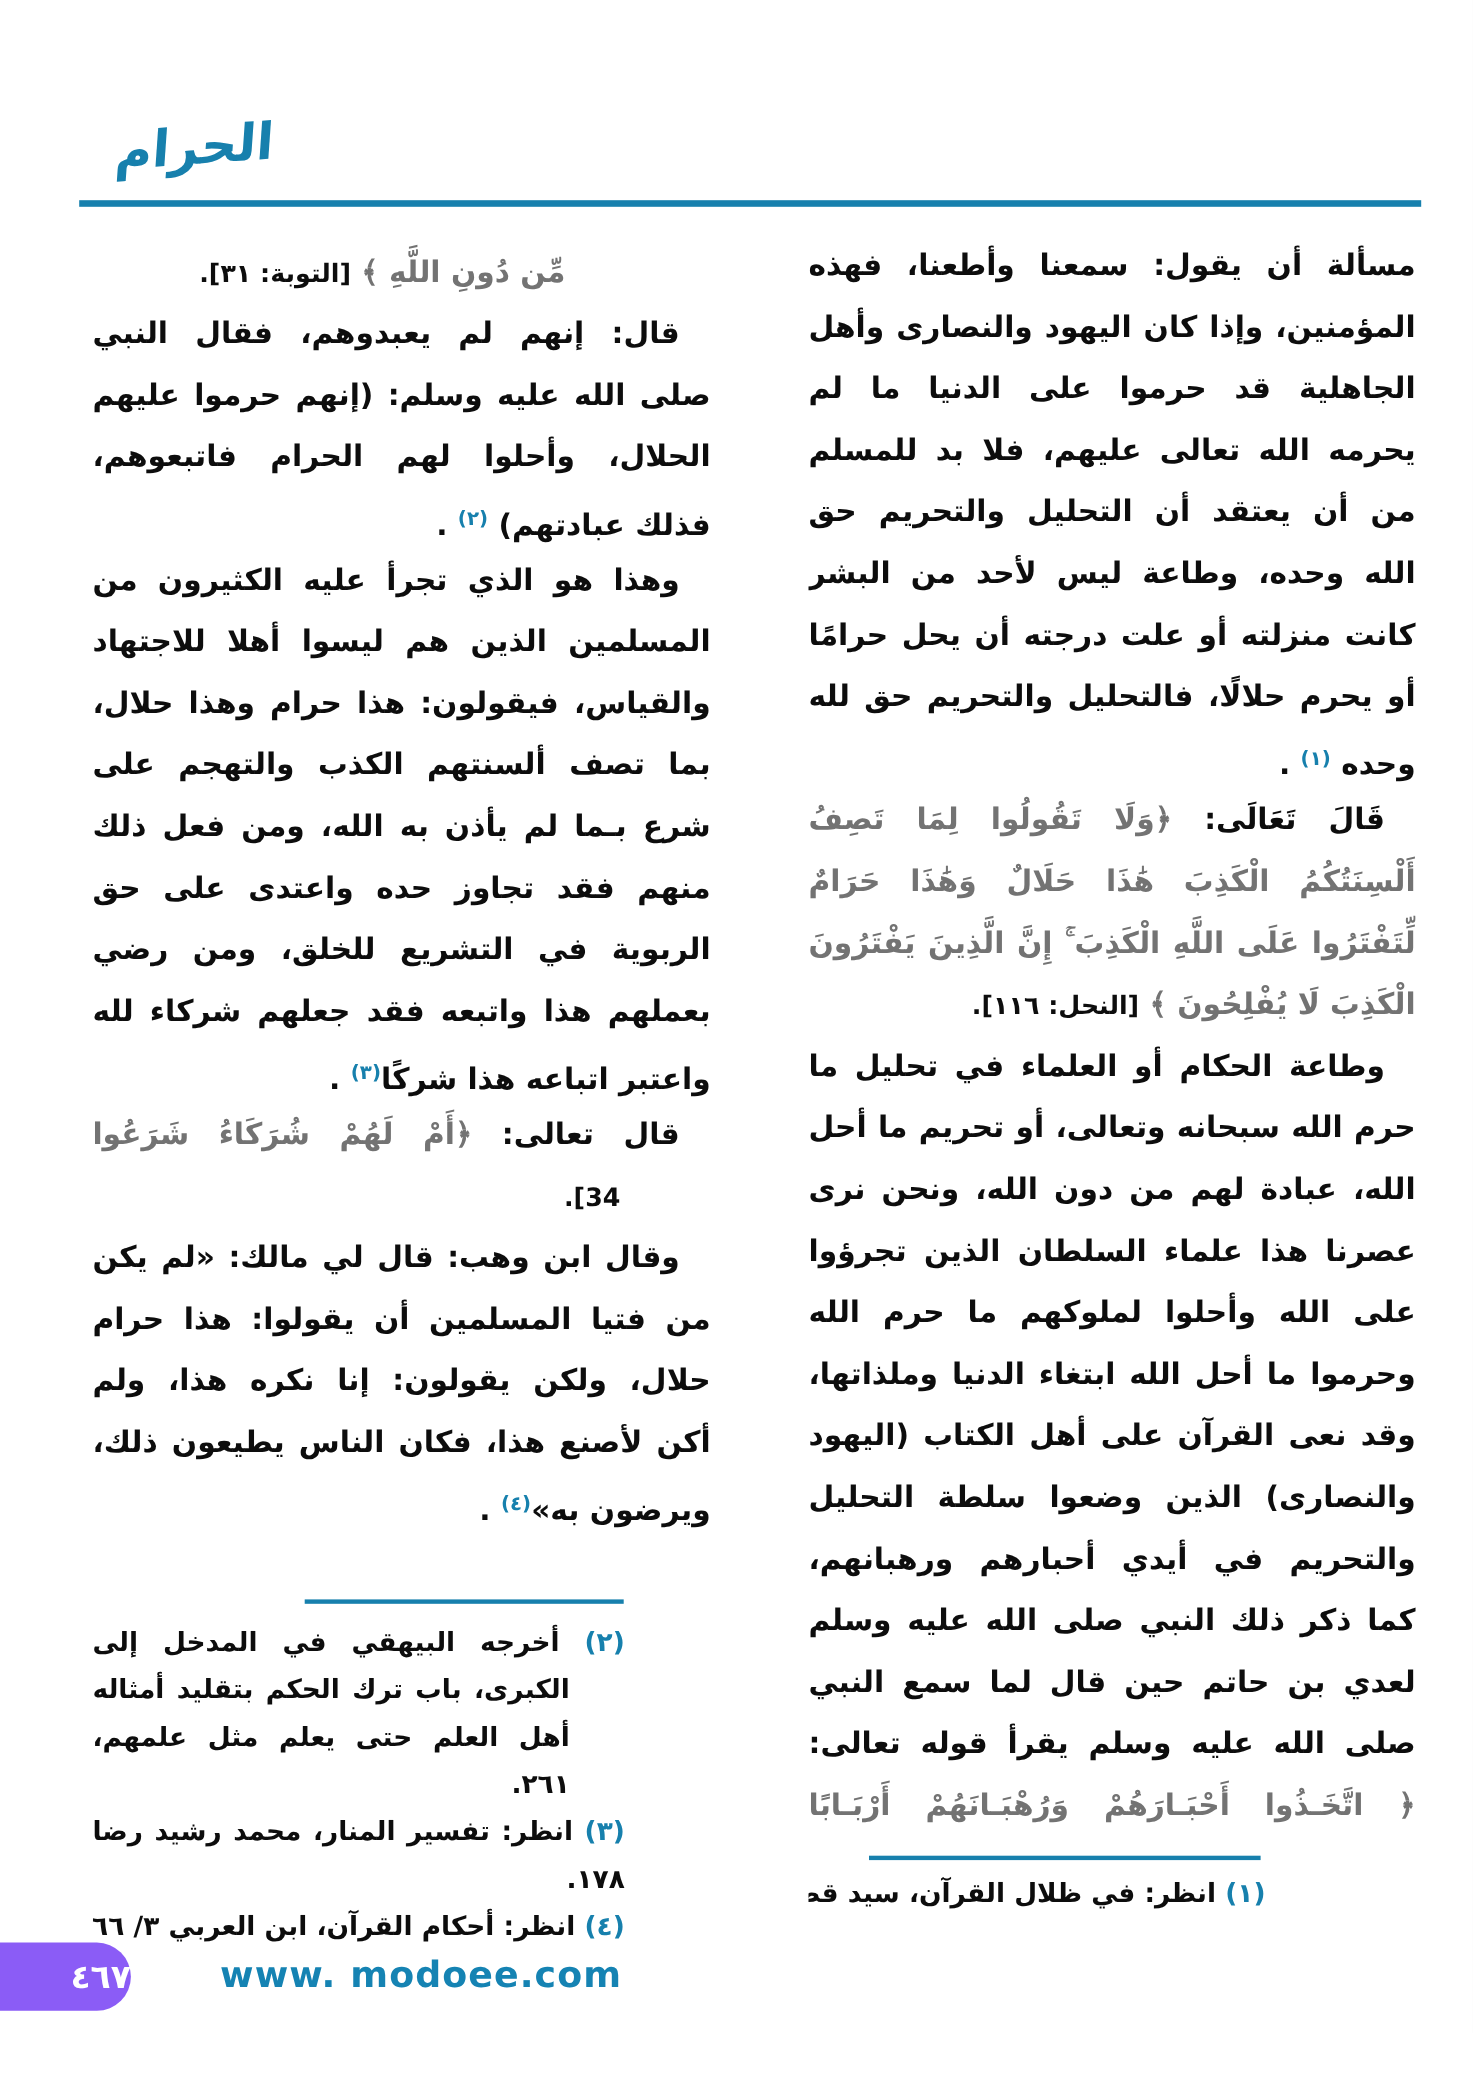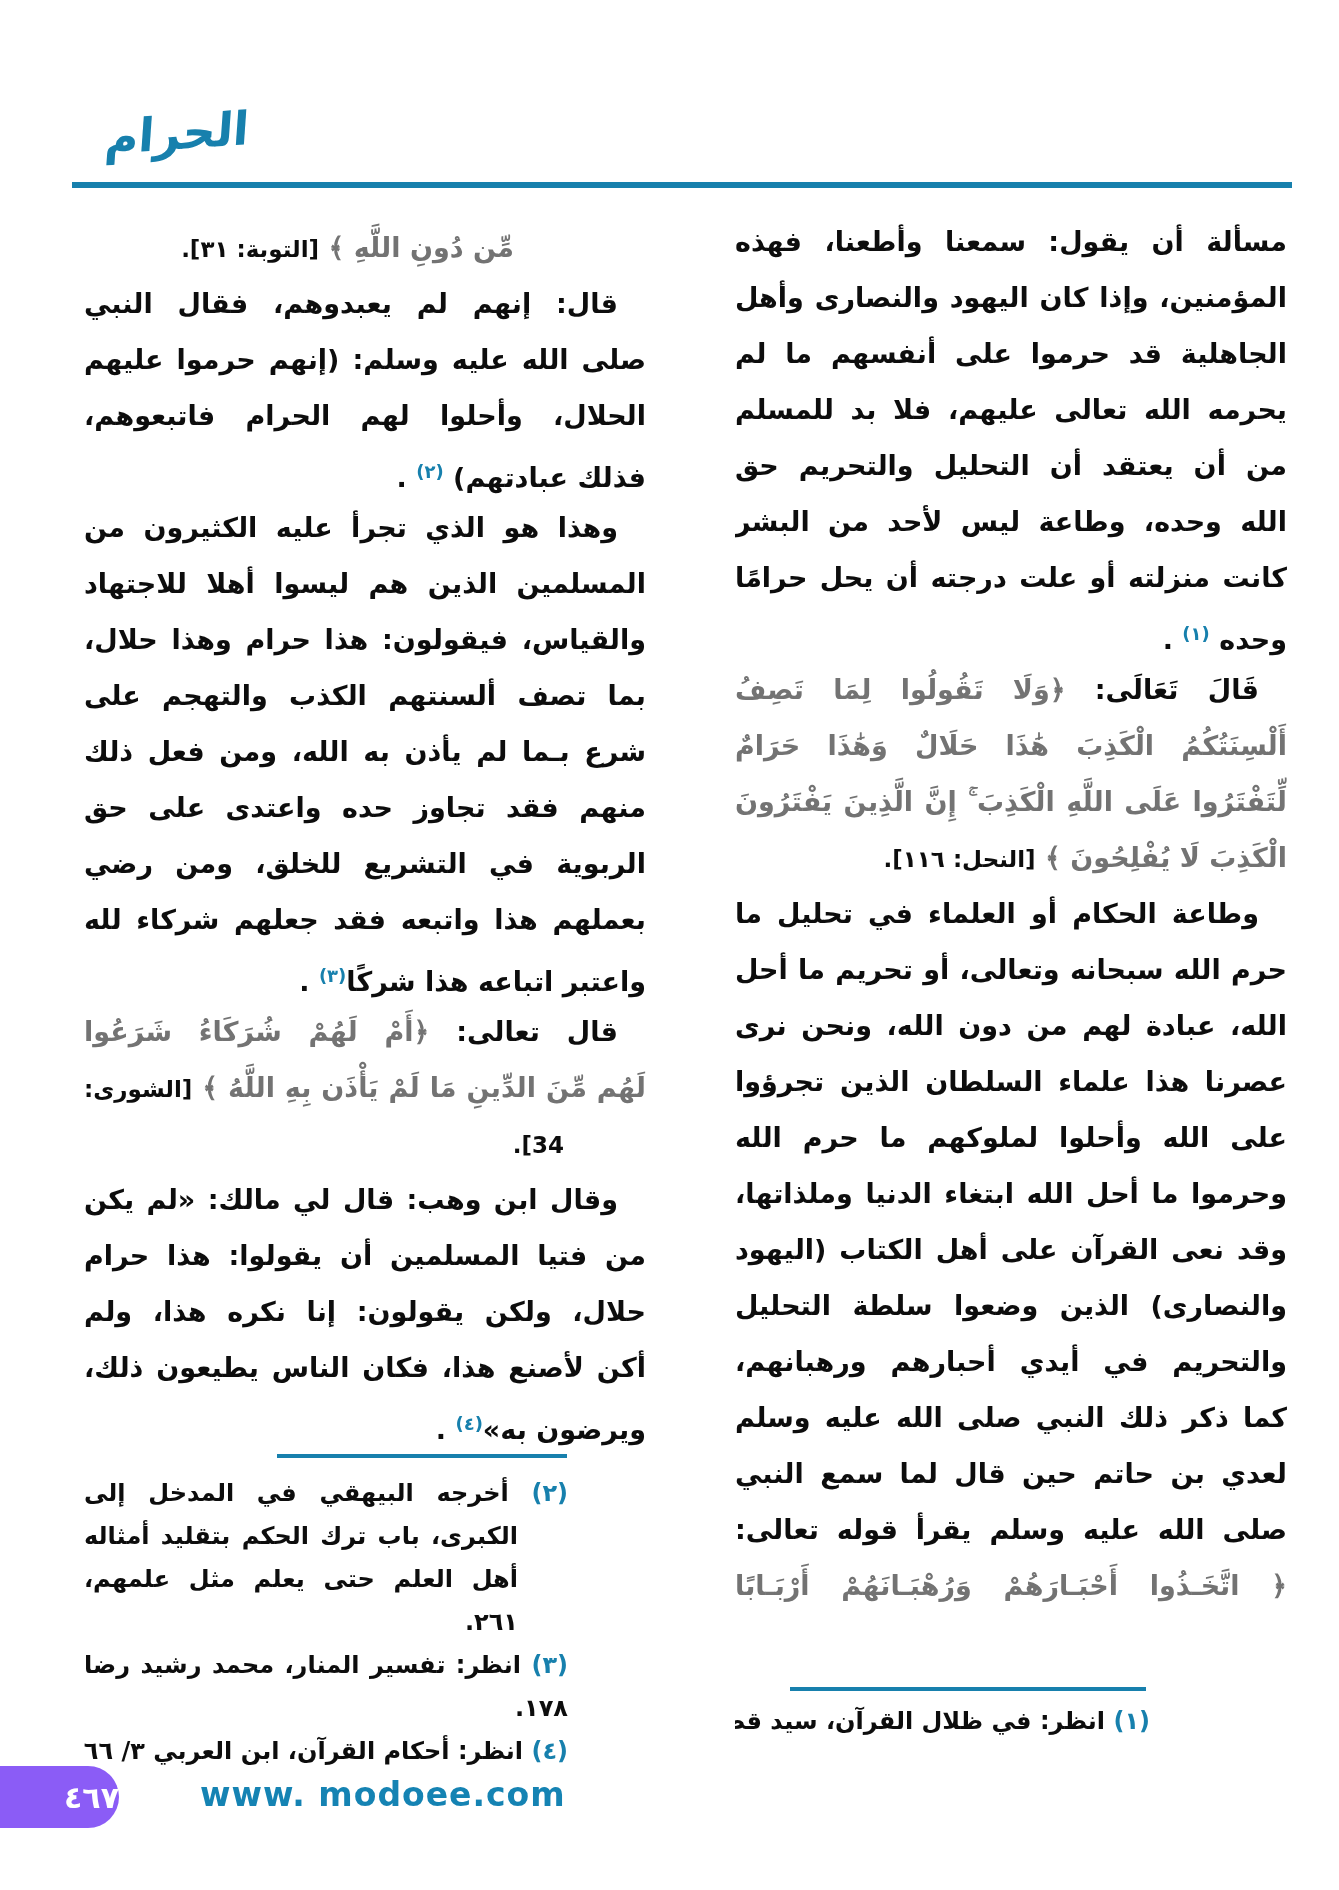--- a/index.html
+++ b/index.html
@@ -52,25 +52,26 @@
 </head>
 <body>
 
 <div id="page">
   <div id="logo">الحرام</div>
   <div class="rule" id="header-rule"></div>
 
   <div class="col" id="col-right">
       <div class="line just"><span>مسألة أن يقول: سمعنا وأطعنا، فهذه صفات</span></div>
       <div class="line just"><span>المؤمنين، وإذا كان اليهود والنصارى وأهل</span></div>
-      <div class="line just"><span>الجاهلية قد حرموا على أنفسهم ما لم</span></div>
+      <div class="line just"><span>الجاهلية قد حرموا على الدنيا ما لم</span></div>
       <div class="line just"><span>يحرمه الله تعالى عليهم، فلا بد للمسلم</span></div>
       <div class="line just"><span>من أن يعتقد أن التحليل والتحريم حق</span></div>
       <div class="line just"><span>الله وحده، وطاعة ليس لأحد من البشر مهما</span></div>
       <div class="line just"><span>كانت منزلته أو علت درجته أن يحل حرامًا</span></div>
+      <div class="line just"><span>أو يحرم حلالًا، فالتحليل والتحريم حق لله</span></div>
       <div class="line right"><span>وحده </span><span class="fnref">(١)</span><span> .</span></div>
       <div class="line just" style="padding-right: 28px;"><span>قَالَ تَعَالَى: </span><span class="quran">﴿وَلَا تَقُولُوا لِمَا تَصِفُ</span></div>
       <div class="line just"><span class="quran">أَلْسِنَتُكُمُ الْكَذِبَ هَٰذَا حَلَالٌ وَهَٰذَا حَرَامٌ</span></div>
       <div class="line just"><span class="quran">لِّتَفْتَرُوا عَلَى اللَّهِ الْكَذِبَ ۚ إِنَّ الَّذِينَ يَفْتَرُونَ عَلَى اللَّهِ</span></div>
       <div class="line right"><span class="quran">الْكَذِبَ لَا يُفْلِحُونَ ﴾ </span><span class="ref">[النحل: ١١٦].</span></div>
       <div class="line just" style="padding-right: 28px;"><span>وطاعة الحكام أو العلماء في تحليل ما</span></div>
       <div class="line just"><span>حرم الله سبحانه وتعالى، أو تحريم ما أحل</span></div>
       <div class="line just"><span>الله، عبادة لهم من دون الله، ونحن نرى في</span></div>
       <div class="line just"><span>عصرنا هذا علماء السلطان الذين تجرؤوا</span></div>
       <div class="line just"><span>على الله وأحلوا لملوكهم ما حرم الله</span></div>
@@ -92,21 +93,20 @@
       <div class="line just" style="padding-right: 28px;"><span>وهذا هو الذي تجرأ عليه الكثيرون من</span></div>
       <div class="line just"><span>المسلمين الذين هم ليسوا أهلا للاجتهاد</span></div>
       <div class="line just"><span>والقياس، فيقولون: هذا حرام وهذا حلال،</span></div>
       <div class="line just"><span>بما تصف ألسنتهم الكذب والتهجم على</span></div>
       <div class="line just"><span>شرع بـما لم يأذن به الله، ومن فعل ذلك</span></div>
       <div class="line just"><span>منهم فقد تجاوز حده واعتدى على حق</span></div>
       <div class="line just"><span>الربوية في التشريع للخلق، ومن رضي</span></div>
       <div class="line just"><span>بعملهم هذا واتبعه فقد جعلهم شركاء لله</span></div>
       <div class="line right"><span>واعتبر اتباعه هذا شركًا</span><span class="fnref">(٣)</span><span> .</span></div>
       <div class="line just" style="padding-right: 28px;"><span>قال تعالى: </span><span class="quran">﴿أَمْ لَهُمْ شُرَكَاءُ شَرَعُوا</span></div>
-      <div class="line just"><span class="quran">لَهُم مِّنَ الدِّينِ مَا لَمْ يَأْذَن بِهِ اللَّهُ ﴾ </span><span class="ref">[الشورى:</span></div>
       <div class="line right" style="padding-right: 82px;"><span class="ref">34].</span></div>
       <div class="line just" style="padding-right: 28px;"><span>وقال ابن وهب: قال لي مالك: «لم يكن</span></div>
       <div class="line just"><span>من فتيا المسلمين أن يقولوا: هذا حرام وهذا</span></div>
       <div class="line just"><span>حلال، ولكن يقولون: إنا نكره هذا، ولم</span></div>
       <div class="line just"><span>أكن لأصنع هذا، فكان الناس يطيعون ذلك،</span></div>
       <div class="line right"><span>ويرضون به»</span><span class="fnref">(٤)</span><span> .</span></div>
     </div>
 
   <div class="rule" id="left-sep"></div>
   <div class="rule" id="right-sep"></div>

